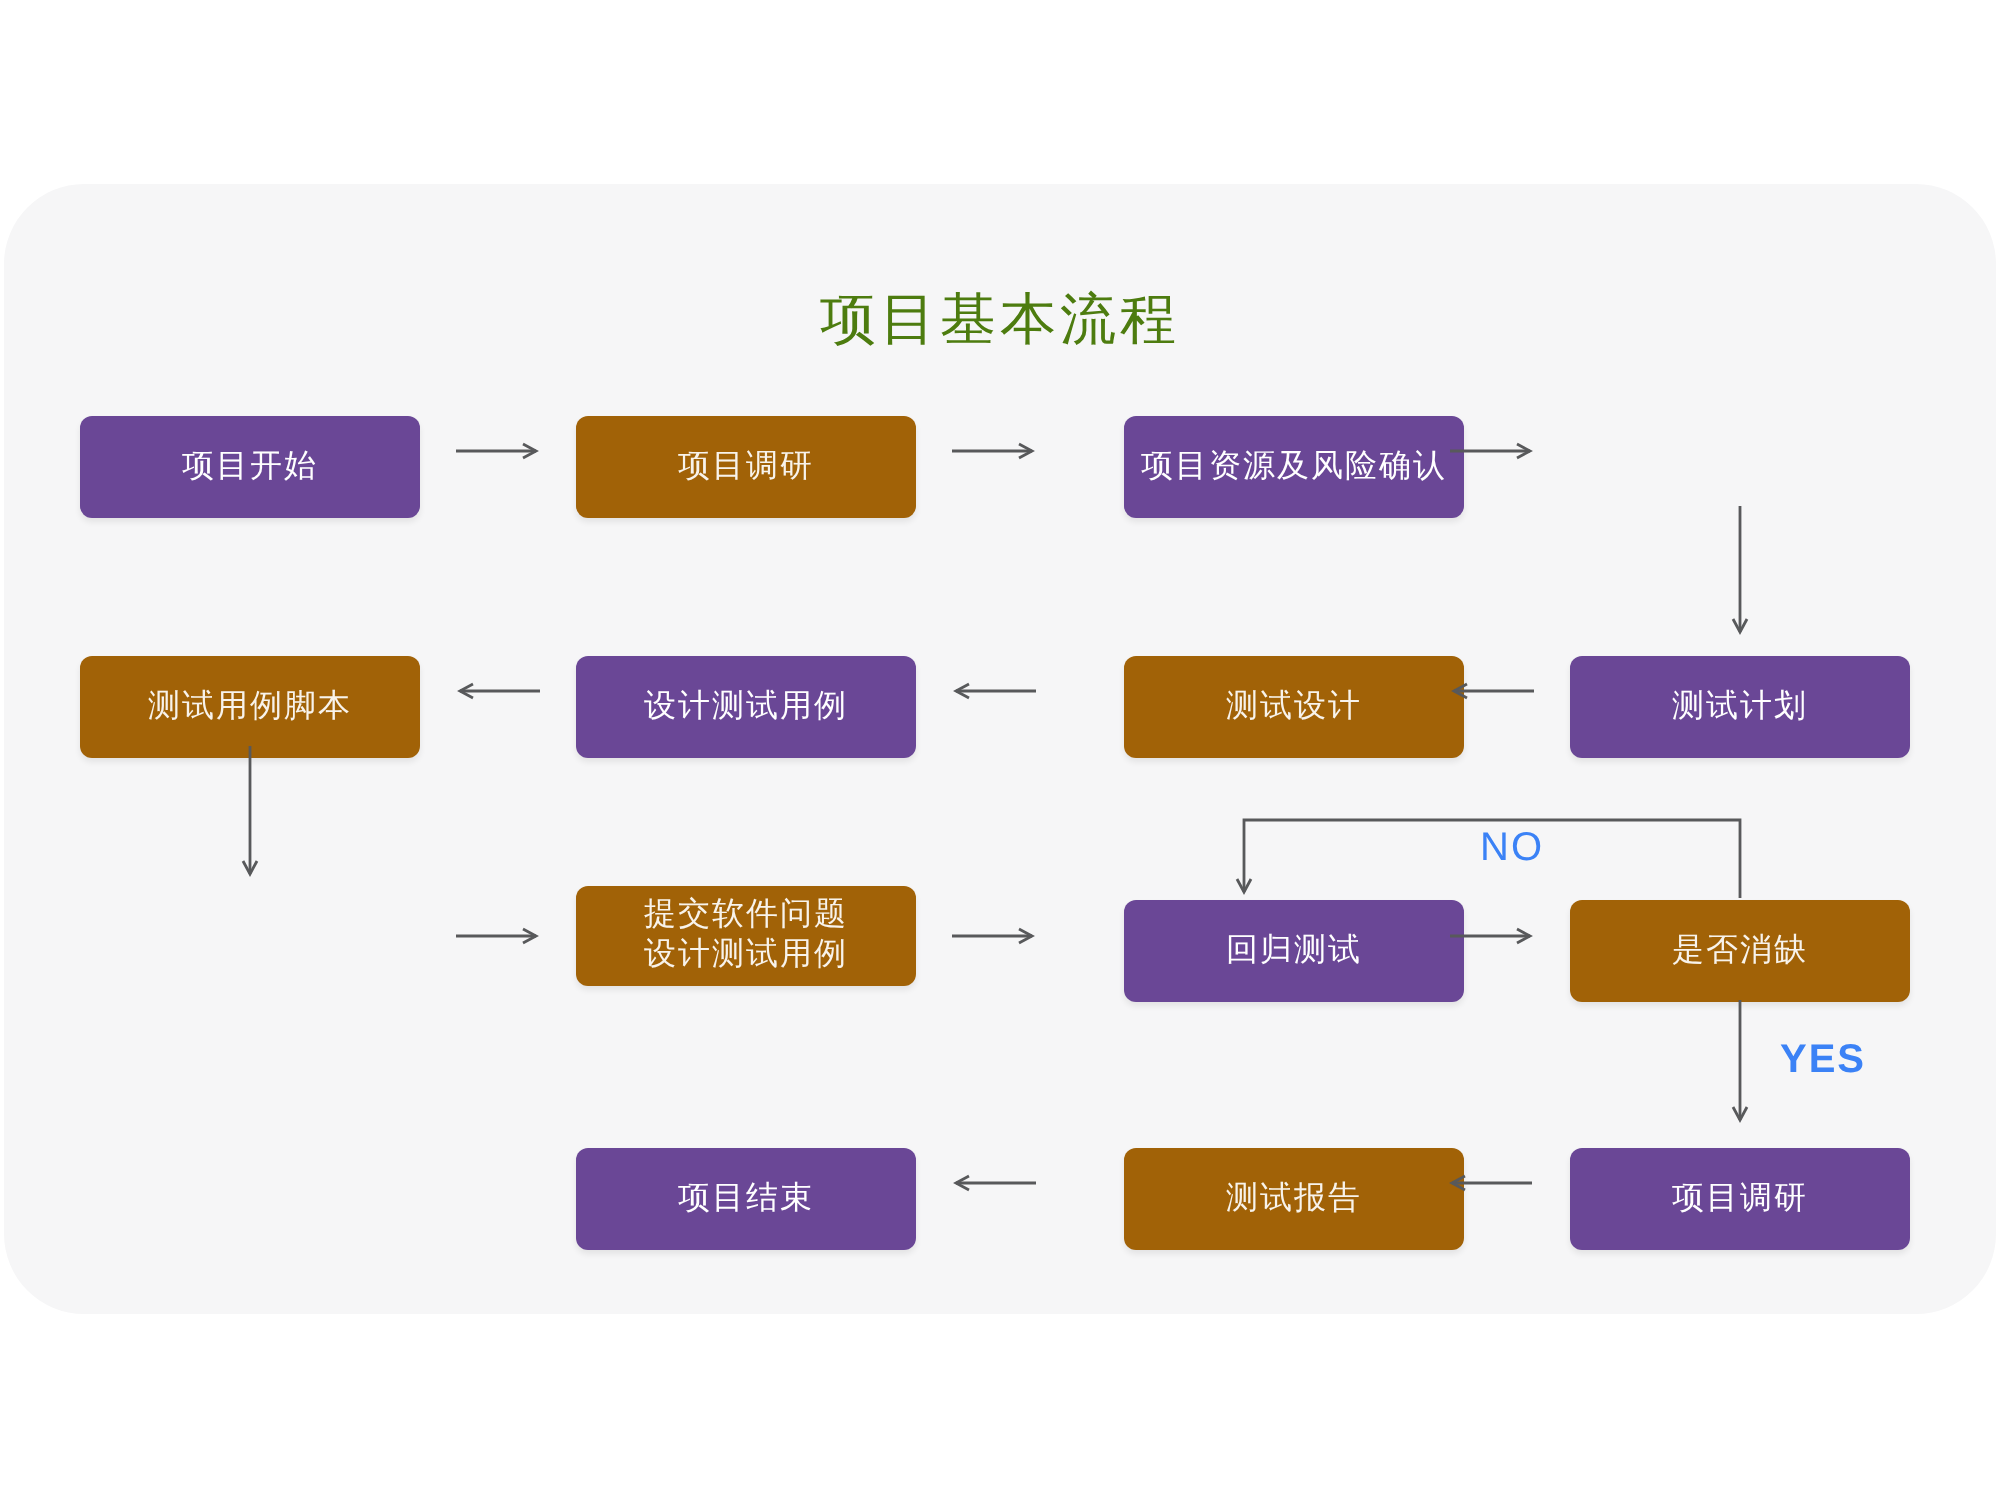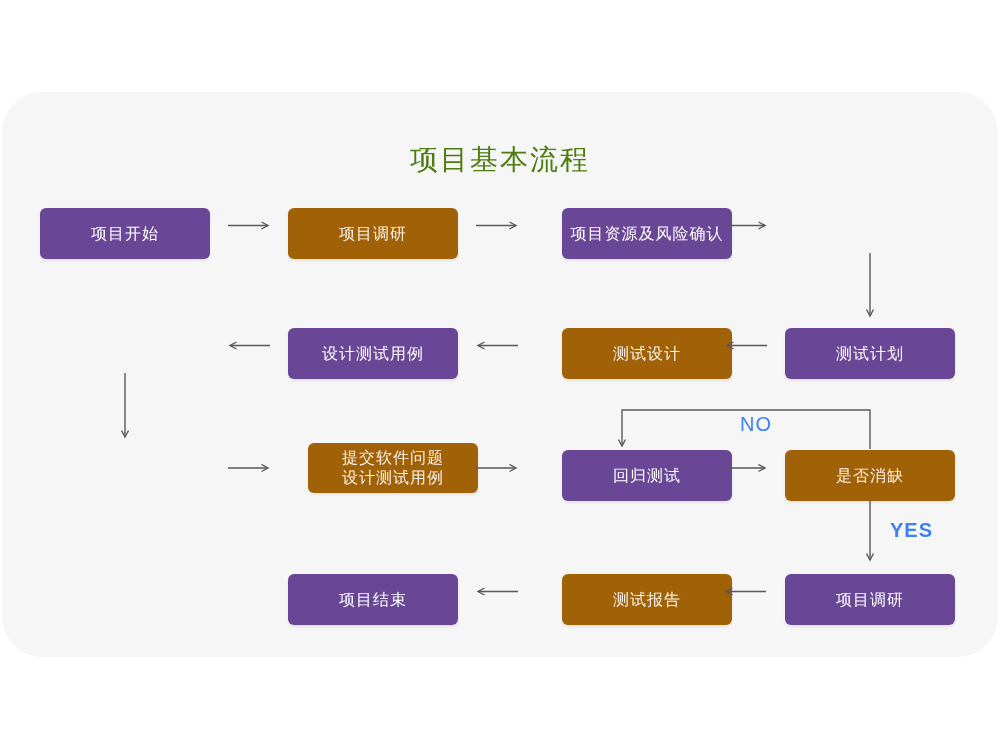--- a/index.html
+++ b/index.html
@@ -24,21 +24,21 @@
   .node{
     position:absolute;width:170px;height:51px;
     border-radius:6px;
     display:flex;align-items:center;justify-content:center;
     font-size:16px;letter-spacing:1px;line-height:1.25;
     box-shadow:0 2px 3px rgba(0,0,0,0.08);
     text-align:center;
   }
   .node.purple{background:#6a4796;color:#ffffff;}
   .node.gray{background:#a16207;color:rgba(255,255,255,0.92);}
-  .node.tall{height:50px;flex-direction:column;justify-content:center;margin-left:20px;}
+  .node.tall{height:50px;flex-direction:column;justify-content:center;}
   .c1{left:40px}.c2{left:288px}.c3{left:562px}.c4{left:785px}
   .r1{top:208px}.r2{top:328px}.r3{top:450px}.r4{top:574px}
   .r3tall{top:443px}
   svg.arrows{position:absolute;left:0;top:0;pointer-events:none;}
   .branch-label{
     position:absolute;color:#3b82f6;font-size:20px;letter-spacing:1px;margin-left:12px;
   }
   .label-no{left:722px;top:413px;width:44px;text-align:center;}
   .label-yes{left:878px;top:519px;font-weight:bold;}
 </style>
@@ -54,20 +54,23 @@
   <div class="node purple c1 r1">
     <span>项目开始</span>
   </div>
   <div class="node gray c2 r1">
     <span>项目调研</span>
   </div>
   <div class="node purple c3 r1">
     <span>项目资源及风险确认</span>
   </div>
 
+  <div class="node gray c1 r2">
+    <span>测试用例脚本</span>
+  </div>
   <div class="node purple c2 r2">
     <span>设计测试用例</span>
   </div>
   <div class="node gray c3 r2">
     <span>测试设计</span>
   </div>
   <div class="node purple c4 r2">
     <span>测试计划</span>
   </div>
 

